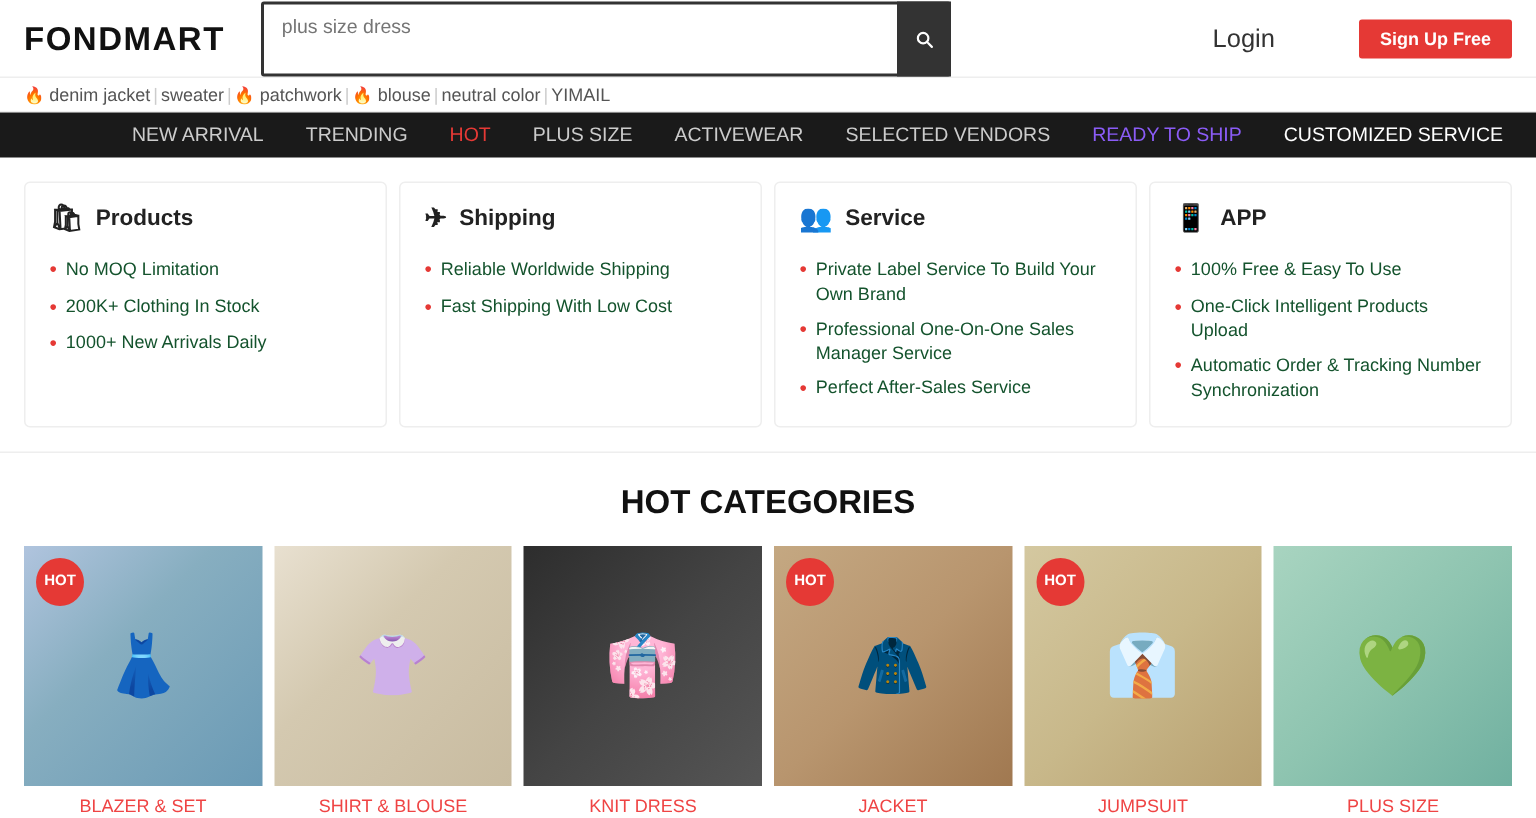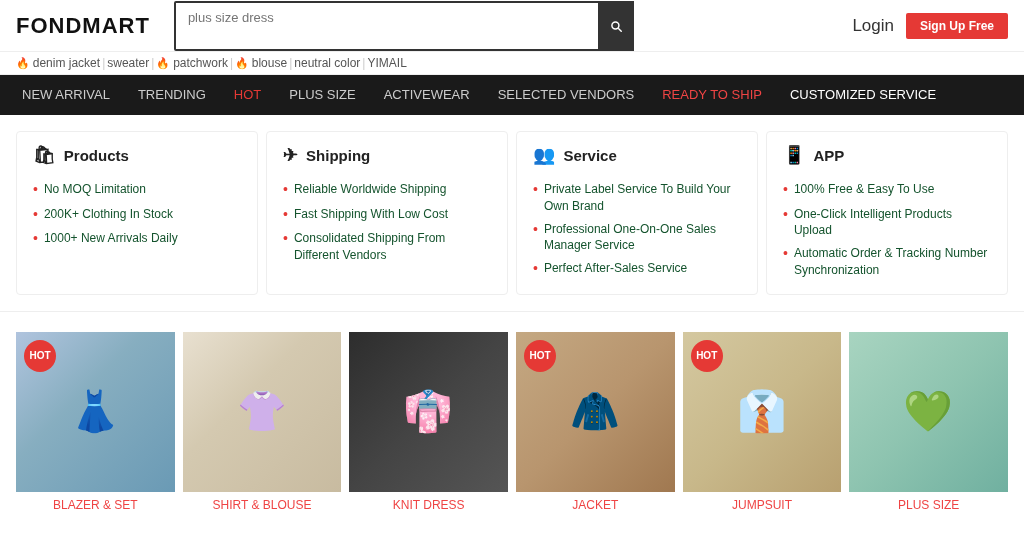--- a/index.html
+++ b/index.html
@@ -7,33 +7,33 @@
 
     
     .header { display: flex; align-items: center; padding: 8px 16px; border-bottom: 1px solid #eee; height: 52px; }
     .logo { font-size: 22px; font-weight: 900; letter-spacing: 1px; color: #111; margin-right: 24px; flex-shrink: 0; }
     .search-bar { flex: 1; max-width: 460px; position: relative; margin-right: auto; }
     .search-bar input { width: 100%; padding: 7px 36px 24px 12px; border: 2px solid #333; border-radius: 2px; font-size: 13px; outline: none; }
     .search-bar button { position: absolute; right: 0; top: 0; bottom: 0; width: 36px; background: #333; border: none; cursor: pointer; display: flex; align-items: center; justify-content: center; }
     .search-bar button svg { fill: white; }
     .header-right { display: flex; align-items: center; gap: 12px; margin-left: 16px; }
     .login-btn { font-size: 17px; color: #333; background: none; border: none; cursor: pointer; }
-    .signup-btn { background: #e53935; color: white; border: none; padding: 6px 14px; font-size: 12px; font-weight: bold; cursor: pointer; border-radius: 2px; }
+    .signup-btn { background: #e53935; color: white; border: none; padding: 6px 14px; font-size: 12px; font-weight: bold; cursor: pointer; border-radius: 2px; margin-left: 44px; }
 
     
     .hot-tags { display: flex; align-items: flex-start; padding: 4px 16px; gap: 2px; font-size: 12px; color: #555; border-bottom: 1px solid #eee; }
     .hot-tags span { cursor: pointer; }
     .fire { color: #e53935; font-size: 11px; }
     .separator { color: #ccc; }
 
     
-    nav { background: #1a1a1a; display: flex; align-items: center; height: 40px; padding: 0 8px; }
+    nav { background: #1a1a1a; display: flex; align-items: center; height: 30px; padding: 0 8px; justify-content: flex-end; }
     nav a { color: #ccc; text-decoration: none; padding: 0 14px; font-size: 13px; font-weight: 500; line-height: 40px; white-space: nowrap; }
     nav a.hot { color: #e53935; }
-    nav a.ready { color: #ef4444; }
+    nav a.ready { color: #8b5cf6; }
     nav a.customized { color: #fff; }
 
     
     .features { display: flex; padding: 16px; gap: 0; border-bottom: 1px solid #eee; }
     .feature-card { flex: 1; padding: 12px 16px; border: 1px solid #eee; margin-right: 8px; border-radius: 4px; }
     .feature-card:last-child { margin-right: 0; }
     .feature-title { display: flex; align-items: center; gap: 8px; font-size: 15px; font-weight: bold; margin-bottom: 12px; color: #222; }
     .feature-icon { font-size: 18px; }
     .feature-list { list-style: none; }
     .feature-list li { padding: 3px 0; font-size: 12px; color: #14532d; display: flex; align-items: flex-start; gap: 6px; line-height: 1.4; }
@@ -124,23 +124,20 @@
         <span class="feature-icon">✈</span>
         <span>Shipping</span>
       </div>
       <ul class="feature-list">
         <li>
           <span>Reliable Worldwide Shipping</span>
         </li>
         <li>
           <span>Fast Shipping With Low Cost</span>
         </li>
-        <li>
-          <span>Consolidated Shipping From Different Vendors</span>
-        </li>
       </ul>
     </div>
     <div class="feature-card">
       <div class="feature-title">
         <span class="feature-icon">👥</span>
         <span>Service</span>
       </div>
       <ul class="feature-list">
         <li>
           <span>Private Label Service To Build Your Own Brand</span>
@@ -166,20 +163,21 @@
           <span>One-Click Intelligent Products Upload</span>
         </li>
         <li>
           <span>Automatic Order &amp; Tracking Number Synchronization</span>
         </li>
       </ul>
     </div>
   </div>
 
 <div class="hot-categories">
+  <div class="section-title">HOT CATEGORIES</div>
   <div class="category-grid" id="category-grid">
       <div class="category-item">
         <div class="img-placeholder cat-blazer">👗</div>
         <div class="hot-badge">HOT</div>
         <div class="category-label">BLAZER &amp; SET</div>
       </div>
       <div class="category-item">
         <div class="img-placeholder cat-shirt">👚</div>
         <div class="category-label">SHIRT &amp; BLOUSE</div>
       </div>

